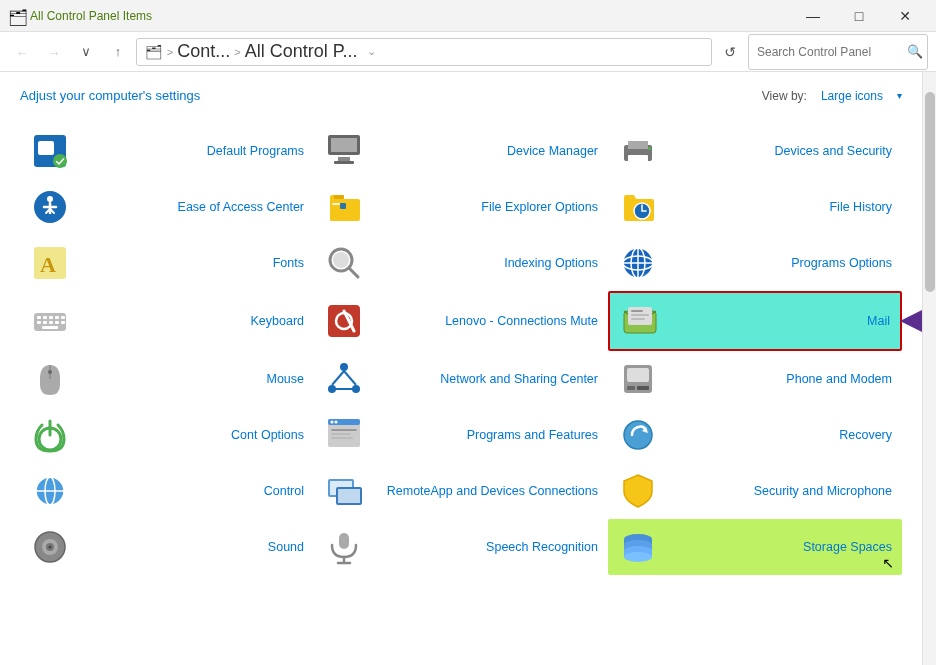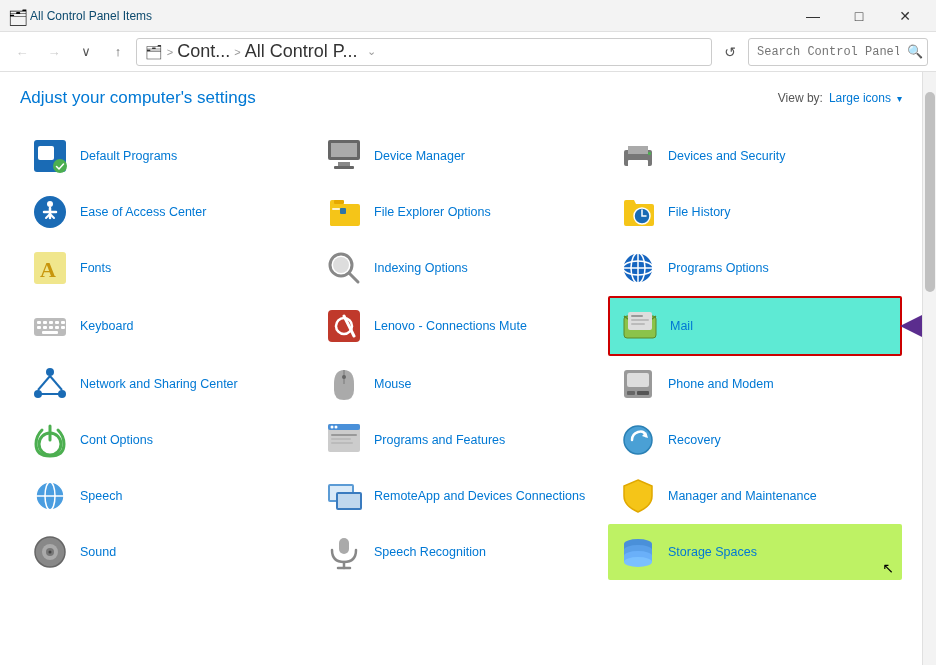--- a/index.html
+++ b/index.html
@@ -6,21 +6,21 @@
     body { font-family: 'Segoe UI', sans-serif; background: #fff; width: 936px; height: 665px; overflow: hidden; }
 
     
     .titlebar {
       display: flex; align-items: center; justify-content: space-between;
       height: 32px; background: #f3f3f3; padding: 0 8px;
       border-bottom: 1px solid #e0e0e0;
     }
     .titlebar-left { display: flex; align-items: center; gap: 6px; }
     .titlebar-icon { width: 16px; height: 16px; }
-    .titlebar-title { font-size: 12px; color: #0c4a6e; }
+    .titlebar-title { font-size: 12px; color: #4d7c0f; }
     .titlebar-controls { display: flex; gap: 0; }
     .titlebar-btn {
       width: 46px; height: 32px; border: none; background: transparent;
       cursor: pointer; font-size: 14px; color: #333; display: flex; align-items: center; justify-content: center;
     }
 
     
     .addressbar {
       display: flex; align-items: center; height: 40px; background: #fff;
       padding: 4px 8px; gap: 4px; border-bottom: 1px solid #e0e0e0;
@@ -37,22 +37,22 @@
       display: flex; align-items: center; gap: 4px;
     }
     .address-text { font-size: 18px; color: #333; }
     .address-sep { color: #999; font-size: 11px; }
     .refresh-btn {
       width: 28px; height: 28px; border: none; background: transparent;
       cursor: pointer; font-size: 14px; color: #555; border-radius: 4px;
       display: flex; align-items: center; justify-content: center;
     }
     .search-field {
-      width: 180px; height: 28px; border: 1px solid #ccc; border-radius: 3px;
-      padding: 0 28px 0 8px; font-size: 12px; background: #fff; font-family: Liberation Mono, monospace;
+      width: 180px; height: 36px; border: 1px solid #ccc; border-radius: 3px;
+      padding: 0 28px 0 8px; font-size: 12px; background: #fff;
     }
     .search-container { position: relative; display: flex; align-items: center; }
     .search-icon-btn {
       position: absolute; right: 4px; background: none; border: none;
       cursor: pointer; color: #555; font-size: 13px;
     }
 
     
     .main {
       display: flex; height: calc(665px - 32px - 40px);
@@ -62,37 +62,38 @@
     .content {
       flex: 1; overflow-y: auto; padding: 16px 20px;
       position: relative;
     }
 
     
     .content-header {
       display: flex; align-items: center; justify-content: space-between;
       margin-bottom: 20px;
     }
-    .page-title { font-size: 17px; color: #0078d4; font-weight: 400; }
-    .view-by { display: flex; align-items: center; gap: 6px; font-size: 12px; color: #333; }
+    .page-title { font-size: 13px; color: #0078d4; font-weight: 400; }
+    .view-by { display: flex; align-items: center; gap: 14px; font-size: 12px; color: #333; }
     .view-by-label { color: #555; }
     .view-by-value { color: #0078d4; cursor: pointer; font-size: 12px; }
     .view-by-arrow { color: #0078d4; font-size: 10px; }
 
     
     .items-grid {
       display: grid;
       grid-template-columns: repeat(3, 1fr);
       gap: 0;
     }
 
     .item {
       display: flex; align-items: center; gap: 10px;
       padding: 8px 10px; cursor: pointer; border-radius: 2px;
       min-height: 52px;
+      justify-content: space-between;
     }
     .item.highlighted { background: #cce8ff; border: 1px solid #66b0f0; }
 
     .item-icon {
       width: 40px; height: 40px; flex-shrink: 0;
       display: flex; align-items: center; justify-content: center;
       font-size: 28px;
     }
     .item-label {
       font-size: 12.5px; color: #0078d4; line-height: 1.3;
@@ -309,39 +310,39 @@
             <polygon points="0 0, 6 3, 0 6" fill="#5b2d8e"></polygon>
           </marker>
         </defs>
         <line x1="195" y1="15" x2="10" y2="15" stroke="#5b2d8e" stroke-width="5" marker-end="url(#arrowhead)"></line>
       </svg>
     </div>
         </div>
         <div class="item">
           <div class="item-icon">
             <svg width="36" height="36" viewBox="0 0 36 36">
+              <path d="M18 4 Q8 4 8 18 L8 24 Q8 34 18 34 Q28 34 28 24 L28 18 Q28 4 18 4Z" fill="#aaa"></path>
+              <line x1="18" y1="4" x2="18" y2="18" stroke="#888" stroke-width="1.5"></line>
+              <circle cx="18" cy="11" r="2" fill="#666"></circle>
+            </svg>
+          </div>
+          <span class="item-label">Mouse</span>
+        </div>
+        <div class="item">
+          <div class="item-icon">
+            <svg width="36" height="36" viewBox="0 0 36 36">
               <circle cx="18" cy="6" r="4" fill="#1a6bb5"></circle>
               <circle cx="6" cy="28" r="4" fill="#1a6bb5"></circle>
               <circle cx="30" cy="28" r="4" fill="#1a6bb5"></circle>
               <line x1="18" y1="10" x2="6" y2="24" stroke="#1a6bb5" stroke-width="2"></line>
               <line x1="18" y1="10" x2="30" y2="24" stroke="#1a6bb5" stroke-width="2"></line>
               <line x1="6" y1="28" x2="30" y2="28" stroke="#1a6bb5" stroke-width="2"></line>
             </svg>
           </div>
           <span class="item-label">Network and Sharing Center</span>
-        </div>
-        <div class="item">
-          <div class="item-icon">
-            <svg width="36" height="36" viewBox="0 0 36 36">
-              <path d="M18 4 Q8 4 8 18 L8 24 Q8 34 18 34 Q28 34 28 24 L28 18 Q28 4 18 4Z" fill="#aaa"></path>
-              <line x1="18" y1="4" x2="18" y2="18" stroke="#888" stroke-width="1.5"></line>
-              <circle cx="18" cy="11" r="2" fill="#666"></circle>
-            </svg>
-          </div>
-          <span class="item-label">Mouse</span>
         </div>
         <div class="item">
           <div class="item-icon">
             <svg width="36" height="36" viewBox="0 0 36 36">
               <rect x="4" y="4" width="28" height="28" rx="3" fill="#999"></rect>
               <rect x="7" y="7" width="22" height="14" rx="2" fill="#ddd"></rect>
               <rect x="7" y="25" width="8" height="4" rx="1" fill="#666"></rect>
               <rect x="17" y="25" width="12" height="4" rx="1" fill="#555"></rect>
             </svg>
           </div>
@@ -384,41 +385,41 @@
         </div>
         <div class="item">
           <div class="item-icon">
             <svg width="36" height="36" viewBox="0 0 36 36">
               <circle cx="18" cy="18" r="14" fill="#4a9de0"></circle>
               <ellipse cx="18" cy="18" rx="5" ry="14" fill="none" stroke="white" stroke-width="1.5"></ellipse>
               <line x1="4" y1="18" x2="32" y2="18" stroke="white" stroke-width="1.5"></line>
               <circle cx="18" cy="18" r="14" fill="none" stroke="white" stroke-width="1.5"></circle>
             </svg>
           </div>
-          <span class="item-label">Speech</span>
+          <span class="item-label">Control</span>
         </div>
         <div class="item">
           <div class="item-icon">
             <svg width="36" height="36" viewBox="0 0 36 36">
               <rect x="2" y="6" width="26" height="18" rx="2" fill="#5b9bd5"></rect>
               <rect x="4" y="8" width="22" height="14" fill="#daeaf8"></rect>
               <rect x="10" y="14" width="26" height="18" rx="2" fill="#3a7bbf"></rect>
               <rect x="12" y="16" width="22" height="14" fill="#c0d8ee"></rect>
             </svg>
           </div>
           <span class="item-label">RemoteApp and Devices Connections</span>
         </div>
         <div class="item">
           <div class="item-icon">
             <svg width="36" height="36" viewBox="0 0 36 36">
               <path d="M18 2 L32 8 L32 18 Q32 28 18 34 Q4 28 4 18 L4 8 Z" fill="#f5c518"></path>
               <path d="M18 2 L32 8 L32 18 Q32 28 18 34 Q4 28 4 18 L4 8 Z" fill="none" stroke="#e0a800" stroke-width="1.5"></path>
             </svg>
           </div>
-          <span class="item-label">Manager and Maintenance</span>
+          <span class="item-label">Security and Microphone</span>
         </div>
         <div class="item">
           <div class="item-icon">
             <svg width="36" height="36" viewBox="0 0 36 36">
               <circle cx="18" cy="18" r="15" fill="#888"></circle>
               <circle cx="18" cy="18" r="15" fill="none" stroke="#666" stroke-width="1.5"></circle>
               <circle cx="18" cy="18" r="8" fill="#aaa"></circle>
               <circle cx="18" cy="18" r="4" fill="#777"></circle>
               <circle cx="18" cy="18" r="1.5" fill="#444"></circle>
             </svg>

